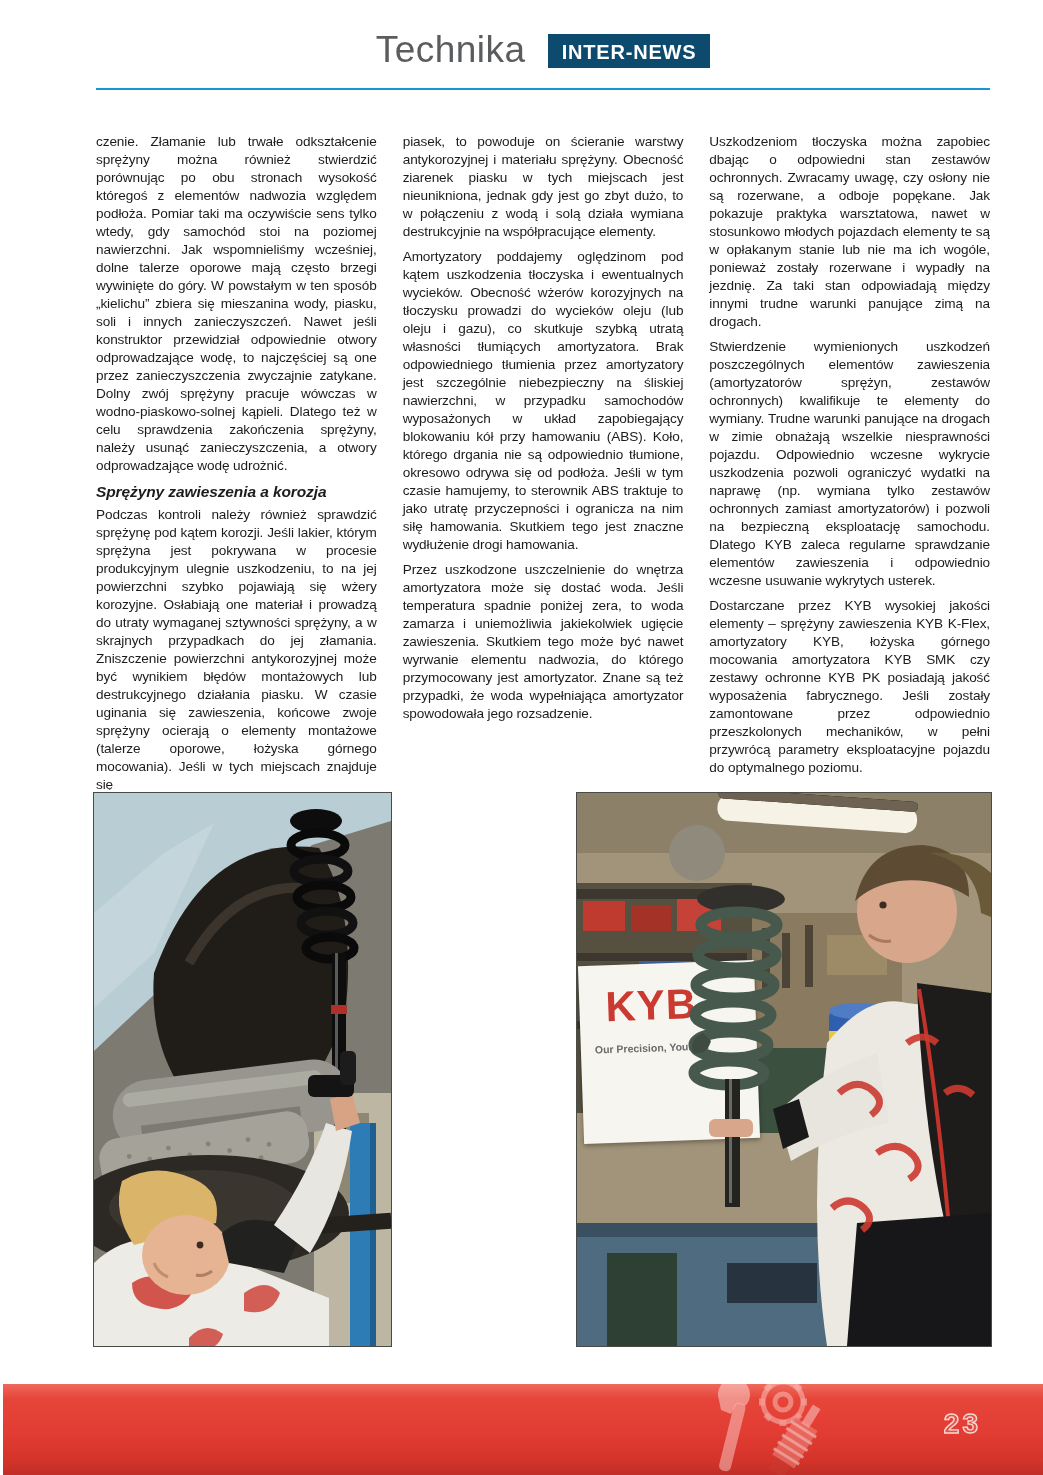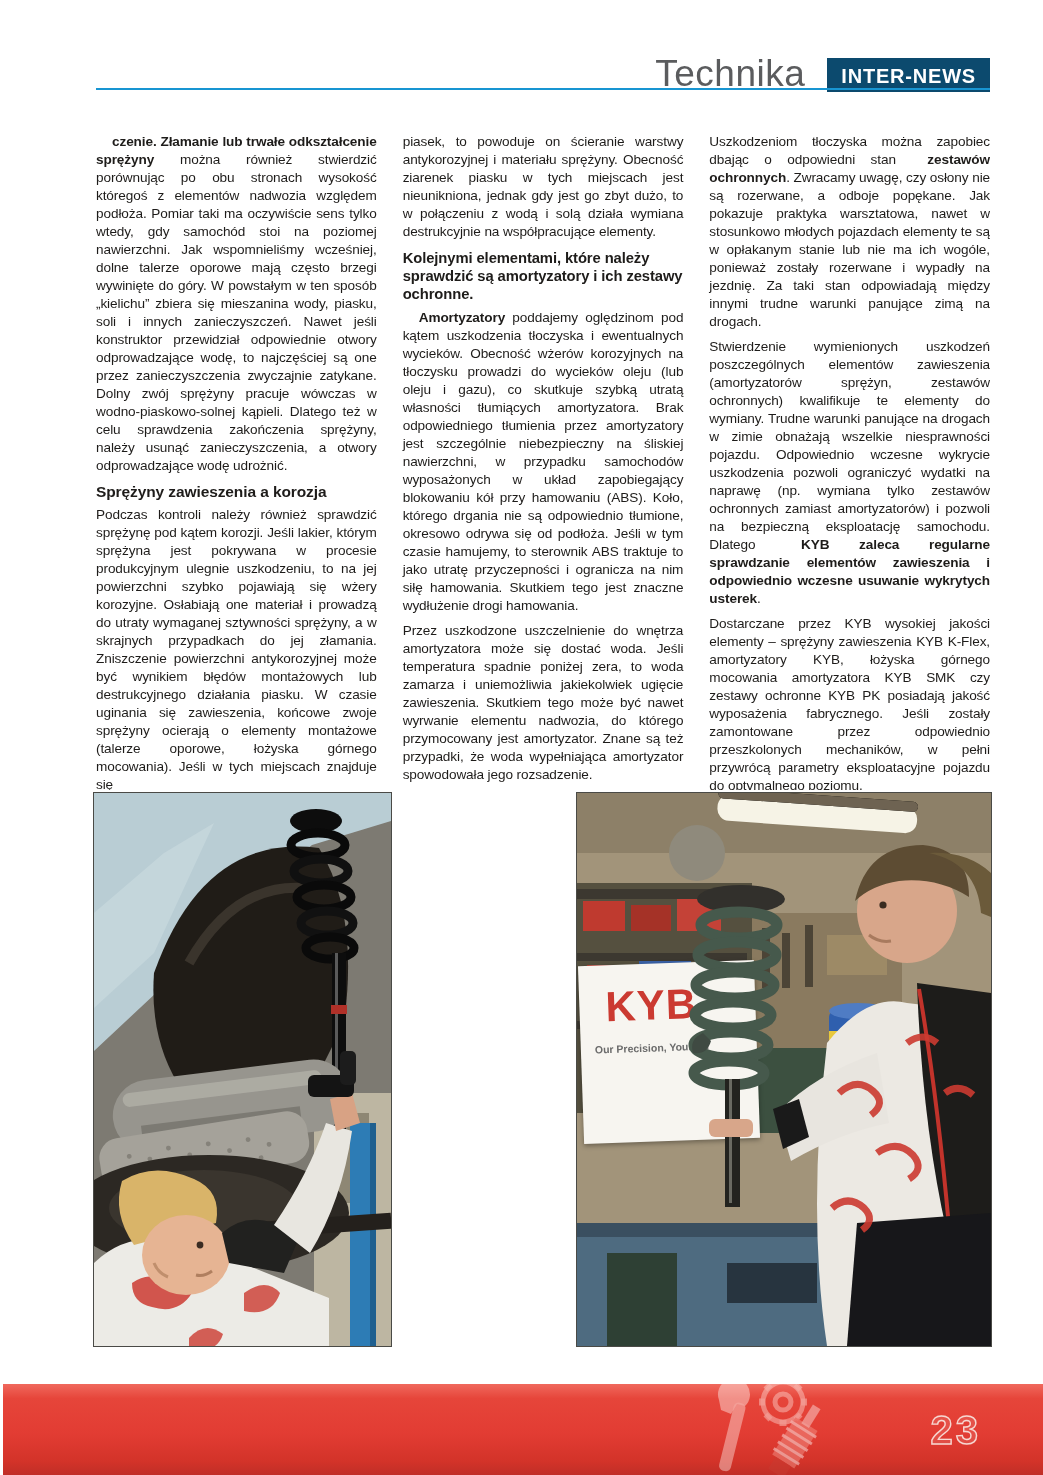--- a/index.html
+++ b/index.html
@@ -1,56 +1,56 @@
 <!DOCTYPE html>
 <html lang="pl"><head>
 <meta charset="utf-8">
 <style>
   html,body{margin:0;padding:0;background:#ffffff;}
   body{width:1043px;height:1475px;position:relative;font-family:"Liberation Sans",sans-serif;}
   .page{position:absolute;inset:0;overflow:hidden;background:#ffffff;}
 
   
-  .header-row{position:absolute;top:52px;left:96px;width:894px;height:40px;
-    display:flex;justify-content:flex-end;align-items:flex-end;gap:22px;}
+  .header-row{position:absolute;top:28px;left:96px;width:894px;height:40px;
+    display:flex;justify-content:center;align-items:flex-end;gap:22px;}
   .section-title{font-size:37px;line-height:1;color:#5b5c5e;letter-spacing:0.5px;}
   .brand-badge{background:#0c4a6e;color:#ffffff;font-weight:bold;font-size:20px;
     letter-spacing:0.8px;padding:8px 14px 6px 14px;line-height:1;}
   .header-rule{position:absolute;top:88px;left:96px;width:894px;height:2px;background:#1895d2;}
 
   
   .columns{position:absolute;top:133px;left:96px;width:894px;height:657px;
     display:flex;gap:26px;overflow:hidden;}
   .col{width:281px;font-size:13.6px;line-height:18px;color:#1e1c1a;
     text-align:justify;letter-spacing:-0.1px;}
   .para{margin:0 0 7px 0;}
-  .head{font-size:15.5px;line-height:18px;margin:8px 0 5px 0;font-weight:bold;text-align:left;}
+  .head{font-size:15.5px;line-height:18px;margin:8px 0 5px 0;font-weight:bold;text-align:left;font-style:italic;}
   .subhead{font-size:14.8px;line-height:18px;margin:8px 0 6px 0;font-weight:bold;text-align:left;}
-  .para b{font-weight:bold;margin-left:16px;}
+  .para b{font-weight:normal;}
 
   
   .photo{position:absolute;top:792px;border:1px solid #4a4a46;overflow:hidden;background:#777;}
   .photo-left{left:93px;width:297px;height:553px;}
   .photo-right{left:576px;width:414px;height:553px;}
   .photo svg{display:block;}
 
   .kyb-box{position:absolute;left:4px;top:170px;width:176px;height:178px;
     background:#f7f5f0;transform:rotate(-2deg);z-index:2;overflow:hidden;
     box-shadow:0 2px 5px rgba(0,0,0,0.35);}
   .kyb-logo{position:absolute;left:26px;top:18px;font-size:42px;font-weight:bold;
     color:#cb3a31;letter-spacing:1px;white-space:nowrap;}
   .kyb-tagline{position:absolute;left:14px;top:78px;font-size:10.5px;color:#6b6b6b;
     font-weight:bold;white-space:nowrap;}
   .strut-overlay{position:absolute;left:96px;top:90px;z-index:3;}
 
   
   .footer{position:absolute;left:3px;right:0;top:1384px;height:91px;
     background:linear-gradient(180deg,#f0695d 0%,#e6453a 16%,#e23c33 55%,#d33329 85%,#c02e27 100%);}
   .footer-tools{position:absolute;left:630px;top:0;opacity:0.55;}
-  .page-number{position:absolute;right:62px;top:24px;font-size:40px;font-weight:bold;
+  .page-number{position:absolute;right:62px;top:24px;font-size:28px;font-weight:bold;
     letter-spacing:3px;color:rgba(255,255,255,0.10);
     -webkit-text-stroke:1.4px #f6d7d1;}
 </style>
 </head>
 <body>
 
 <div class="page">
 
   <div class="header-row">
     <span class="section-title">Technika</span>
@@ -59,21 +59,20 @@
   <div class="header-rule"></div>
 
   <main class="columns">
     <div class="col">
       <p class="para"><b>czenie. Złamanie lub trwałe odkształcenie sprężyny </b><span>można również stwierdzić porównując po obu stronach wysokość któregoś z elementów nadwozia względem podłoża. Pomiar taki ma oczywiście sens tylko wtedy, gdy samochód stoi na poziomej nawierzchni. Jak wspomnieliśmy wcześniej, dolne talerze oporowe mają często brzegi wywinięte do góry. W powstałym w ten sposób „kielichu” zbiera się mieszanina wody, piasku, soli i innych zanieczyszczeń. Nawet jeśli konstruktor przewidział odpowiednie otwory odprowadzające wodę, to najczęściej są one przez zanieczyszczenia zwyczajnie zatykane. Dolny zwój sprężyny pracuje wówczas w wodno-piaskowo-solnej kąpieli. Dlatego też w celu sprawdzenia zakończenia sprężyny, należy usunąć zanieczyszczenia, a otwory odprowadzające wodę udrożnić.</span></p>
       <h3 class="head">Sprężyny zawieszenia a korozja</h3>
       <p class="para"><span>Podczas kontroli należy również sprawdzić sprężynę pod kątem korozji. Jeśli lakier, którym sprężyna jest pokrywana w procesie produkcyjnym ulegnie uszkodzeniu, to na jej powierzchni szybko pojawiają się wżery korozyjne. Osłabiają one materiał i prowadzą do utraty wymaganej sztywności sprężyny, a w skrajnych przypadkach do jej złamania. Zniszczenie powierzchni antykorozyjnej może być wynikiem błędów montażowych lub destrukcyjnego działania piasku. W czasie uginania się zawieszenia, końcowe zwoje sprężyny ocierają o elementy montażowe (talerze oporowe, łożyska górnego mocowania). Jeśli w tych miejscach znajduje się</span></p>
     </div>
     <div class="col">
       <p class="para"><span>piasek, to powoduje on ścieranie warstwy antykorozyjnej i materiału sprężyny. Obecność ziarenek piasku w tych miejscach jest nieunikniona, jednak gdy jest go zbyt dużo, to w połączeniu z wodą i solą działa wymiana destrukcyjnie na współpracujące elementy.</span></p>
-      <h3 class="subhead">Kolejnymi elementami, które należy sprawdzić są amortyzatory i ich zestawy ochronne.</h3>
       <p class="para"><b>Amortyzatory </b><span>poddajemy oględzinom pod kątem uszkodzenia tłoczyska i ewentualnych wycieków. Obecność wżerów korozyjnych na tłoczysku prowadzi do wycieków oleju (lub oleju i gazu), co skutkuje szybką utratą własności tłumiących amortyzatora. Brak odpowiedniego tłumienia przez amortyzatory jest szczególnie niebezpieczny na śliskiej nawierzchni, w przypadku samochodów wyposażonych w układ zapobiegający blokowaniu kół przy hamowaniu (ABS). Koło, którego drgania nie są odpowiednio tłumione, okresowo odrywa się od podłoża. Jeśli w tym czasie hamujemy, to sterownik ABS traktuje to jako utratę przyczepności i ogranicza na nim siłę hamowania. Skutkiem tego jest znaczne wydłużenie drogi hamowania.</span></p>
       <p class="para"><span>Przez uszkodzone uszczelnienie do wnętrza amortyzatora może się dostać woda. Jeśli temperatura spadnie poniżej zera, to woda zamarza i uniemożliwia jakiekolwiek ugięcie zawieszenia. Skutkiem tego może być nawet wyrwanie elementu nadwozia, do którego przymocowany jest amortyzator. Znane są też przypadki, że woda wypełniająca amortyzator spowodowała jego rozsadzenie.</span></p>
     </div>
     <div class="col">
       <p class="para"><span>Uszkodzeniom tłoczyska można zapobiec dbając o odpowiedni stan </span><b>zestawów ochronnych</b><span>. Zwracamy uwagę, czy osłony nie są rozerwane, a odboje popękane. Jak pokazuje praktyka warsztatowa, nawet w stosunkowo młodych pojazdach elementy te są w opłakanym stanie lub nie ma ich wogóle, ponieważ zostały rozerwane i wypadły na jezdnię. Za taki stan odpowiadają między innymi trudne warunki panujące zimą na drogach.</span></p>
       <p class="para"><span>Stwierdzenie wymienionych uszkodzeń poszczególnych elementów zawieszenia (amortyzatorów sprężyn, zestawów ochronnych) kwalifikuje te elementy do wymiany. Trudne warunki panujące na drogach w zimie obnażają wszelkie niesprawności pojazdu. Odpowiednio wczesne wykrycie uszkodzenia pozwoli ograniczyć wydatki na naprawę (np. wymiana tylko zestawów ochronnych zamiast amortyzatorów) i pozwoli na bezpieczną eksploatację samochodu. Dlatego </span><b>KYB zaleca regularne sprawdzanie elementów zawieszenia i odpowiednio wczesne usuwanie wykrytych usterek</b><span>.</span></p>
       <p class="para"><span>Dostarczane przez KYB wysokiej jakości elementy – sprężyny zawieszenia KYB K-Flex, amortyzatory KYB, łożyska górnego mocowania amortyzatora KYB SMK czy zestawy ochronne KYB PK posiadają jakość wyposażenia fabrycznego. Jeśli zostały zamontowane przez odpowiednio przeszkolonych mechaników, w pełni przywrócą parametry eksploatacyjne pojazdu do optymalnego poziomu.</span></p>
     </div>
   </main>
 

